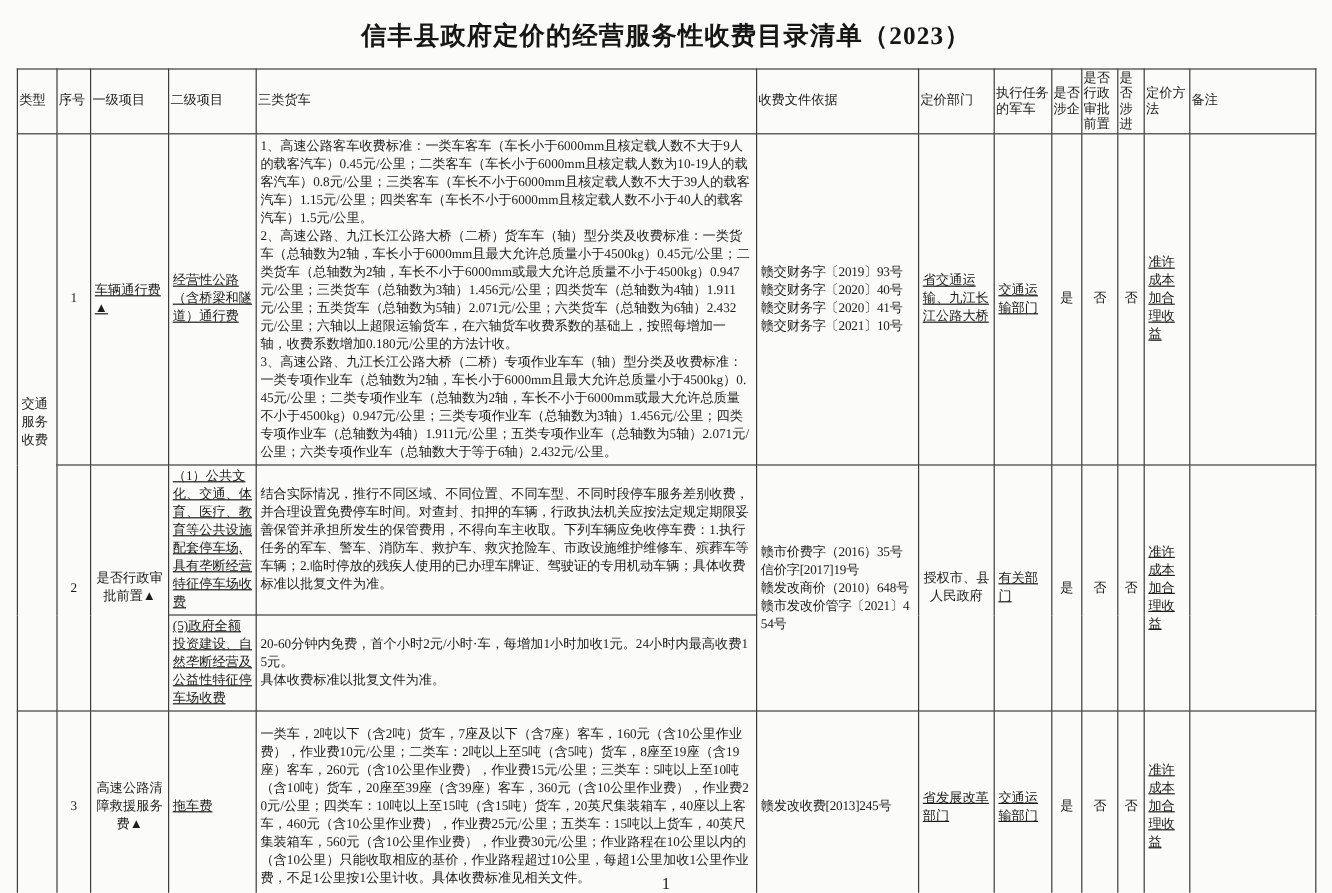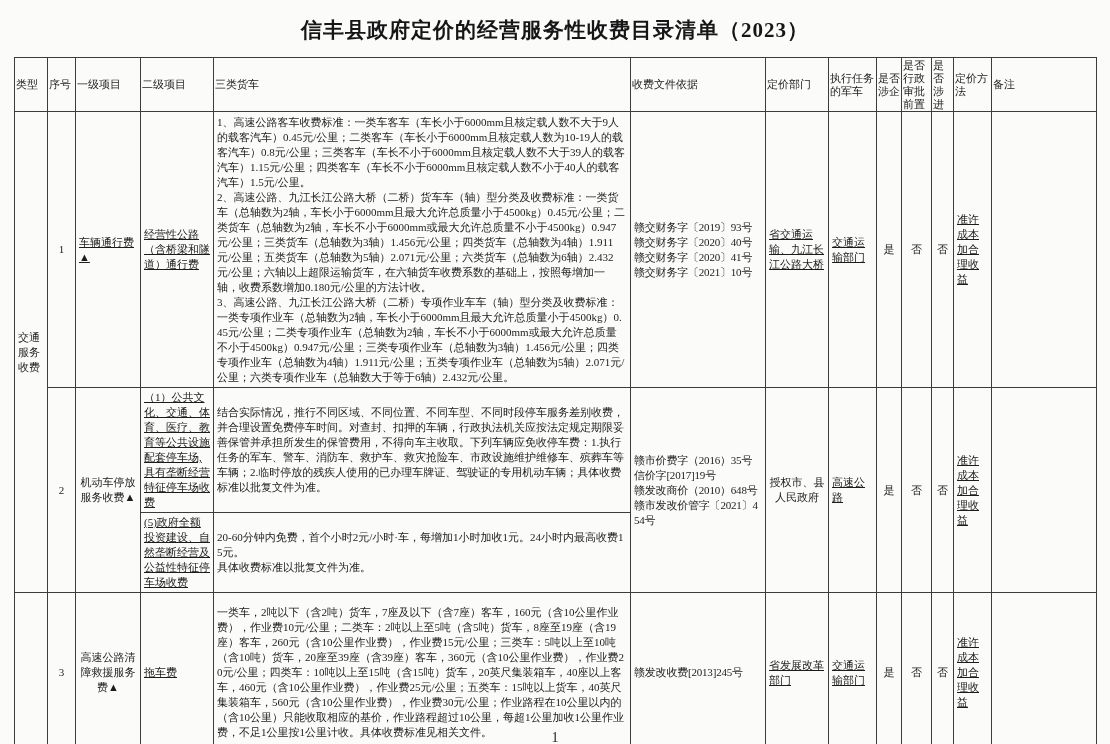--- a/index.html
+++ b/index.html
@@ -105,29 +105,29 @@
       <td class="c-left tight">交通运输部门</td>
       <td class="c-center">是</td>
       <td class="c-center">否</td>
       <td class="c-center">否</td>
       <td class="c-left tight">准许成本加合理收益</td>
       <td></td>
     </tr>
 
     <tr style="height:118px">
       <td rowspan="2" class="c-center">2</td>
-      <td rowspan="2" class="c-center">机动车停放服务收费▲</td>
+      <td rowspan="2" class="c-center">是否行政审批前置▲</td>
       <td class="c-left">（1）公共文化、交通、体育、医疗、教育等公共设施配套停车场,具有垄断经营特征停车场收费</td>
       <td class="std-cell pre">结合实际情况，推行不同区域、不同位置、不同车型、不同时段停车服务差别收费，并合理设置免费停车时间。对查封、扣押的车辆，行政执法机关应按法定规定期限妥善保管并承担所发生的保管费用，不得向车主收取。下列车辆应免收停车费：1.执行任务的军车、警车、消防车、救护车、救灾抢险车、市政设施维护维修车、殡葬车等车辆；2.临时停放的残疾人使用的已办理车牌证、驾驶证的专用机动车辆；具体收费标准以批复文件为准。</td>
       <td rowspan="2" class="basis-cell">赣市价费字（2016）35号
 信价字[2017]19号
 赣发改商价（2010）648号
 赣市发改价管字〔2021〕454号</td>
       <td rowspan="2" class="c-center bold">授权市、县人民政府</td>
-      <td rowspan="2" class="c-left tight">高速公路</td>
+      <td rowspan="2" class="c-left tight">有关部门</td>
       <td rowspan="2" class="c-center">是</td>
       <td rowspan="2" class="c-center">否</td>
       <td rowspan="2" class="c-center">否</td>
       <td rowspan="2" class="c-left tight">准许成本加合理收益</td>
       <td rowspan="2"></td>
     </tr>
 
     <tr style="height:58px">
       <td class="c-left">(5)政府全额投资建设、自然垄断经营及公益性特征停车场收费</td>
       <td class="std-cell pre">20-60分钟内免费，首个小时2元/小时·车，每增加1小时加收1元。24小时内最高收费15元。

